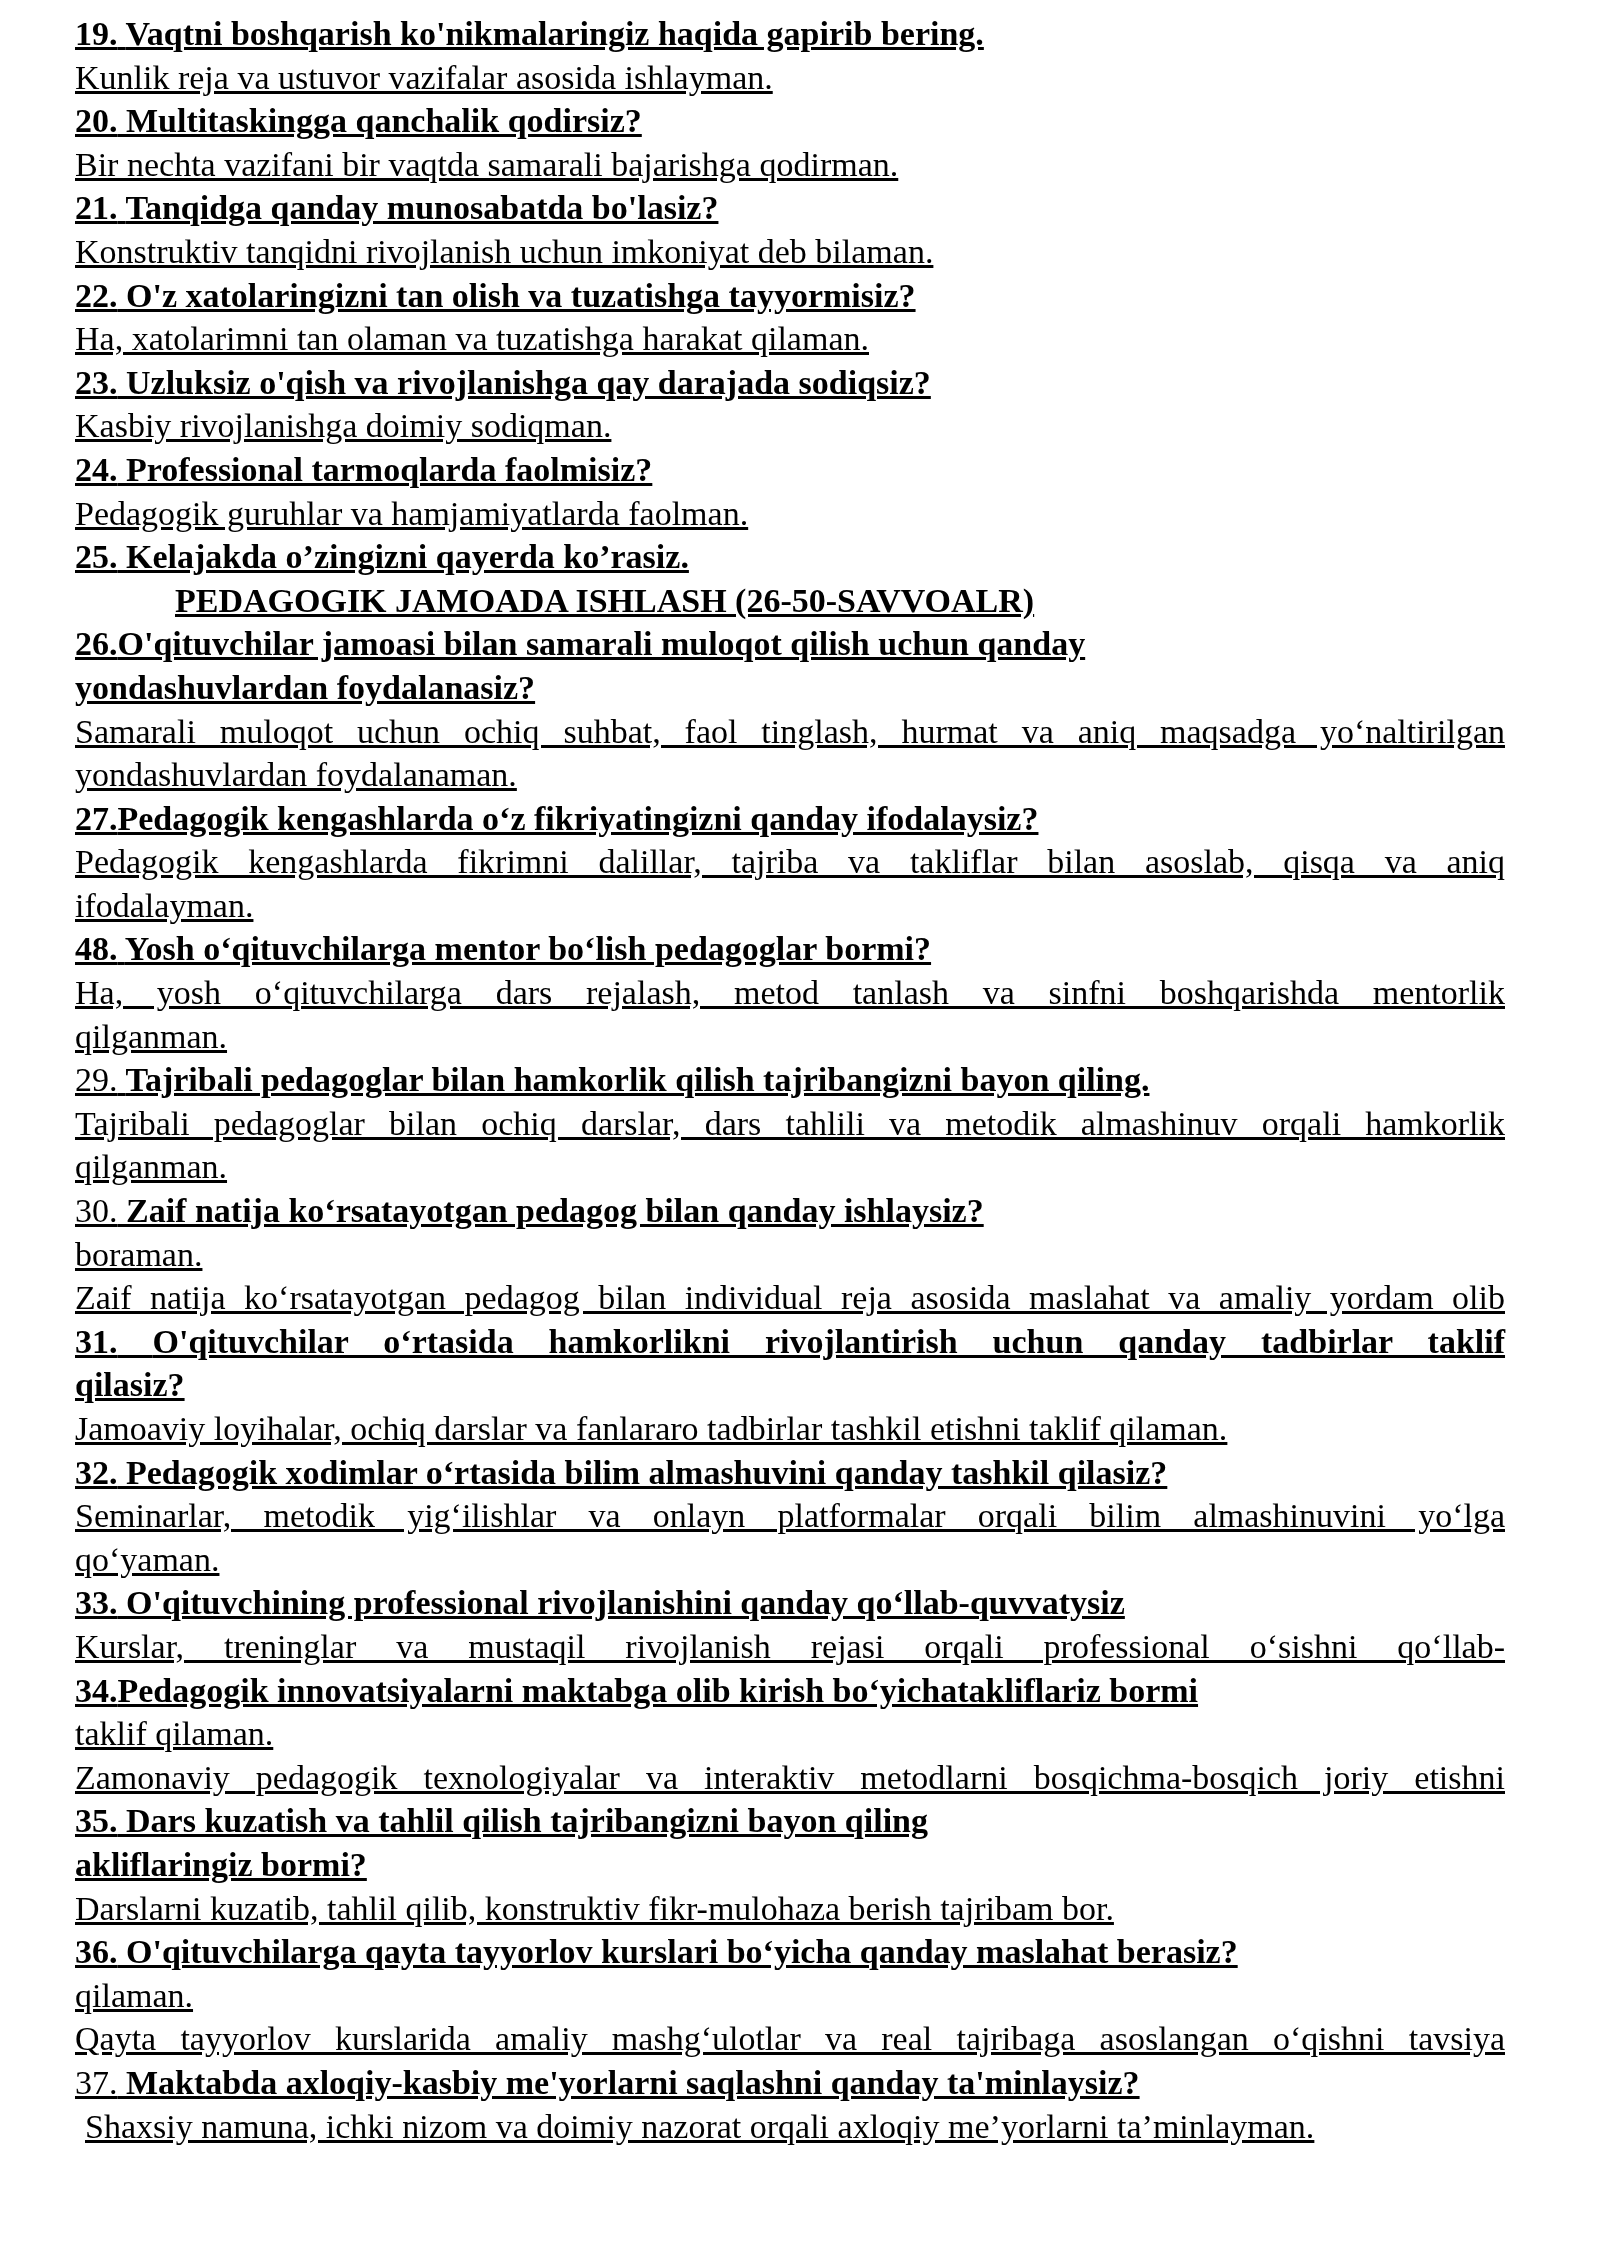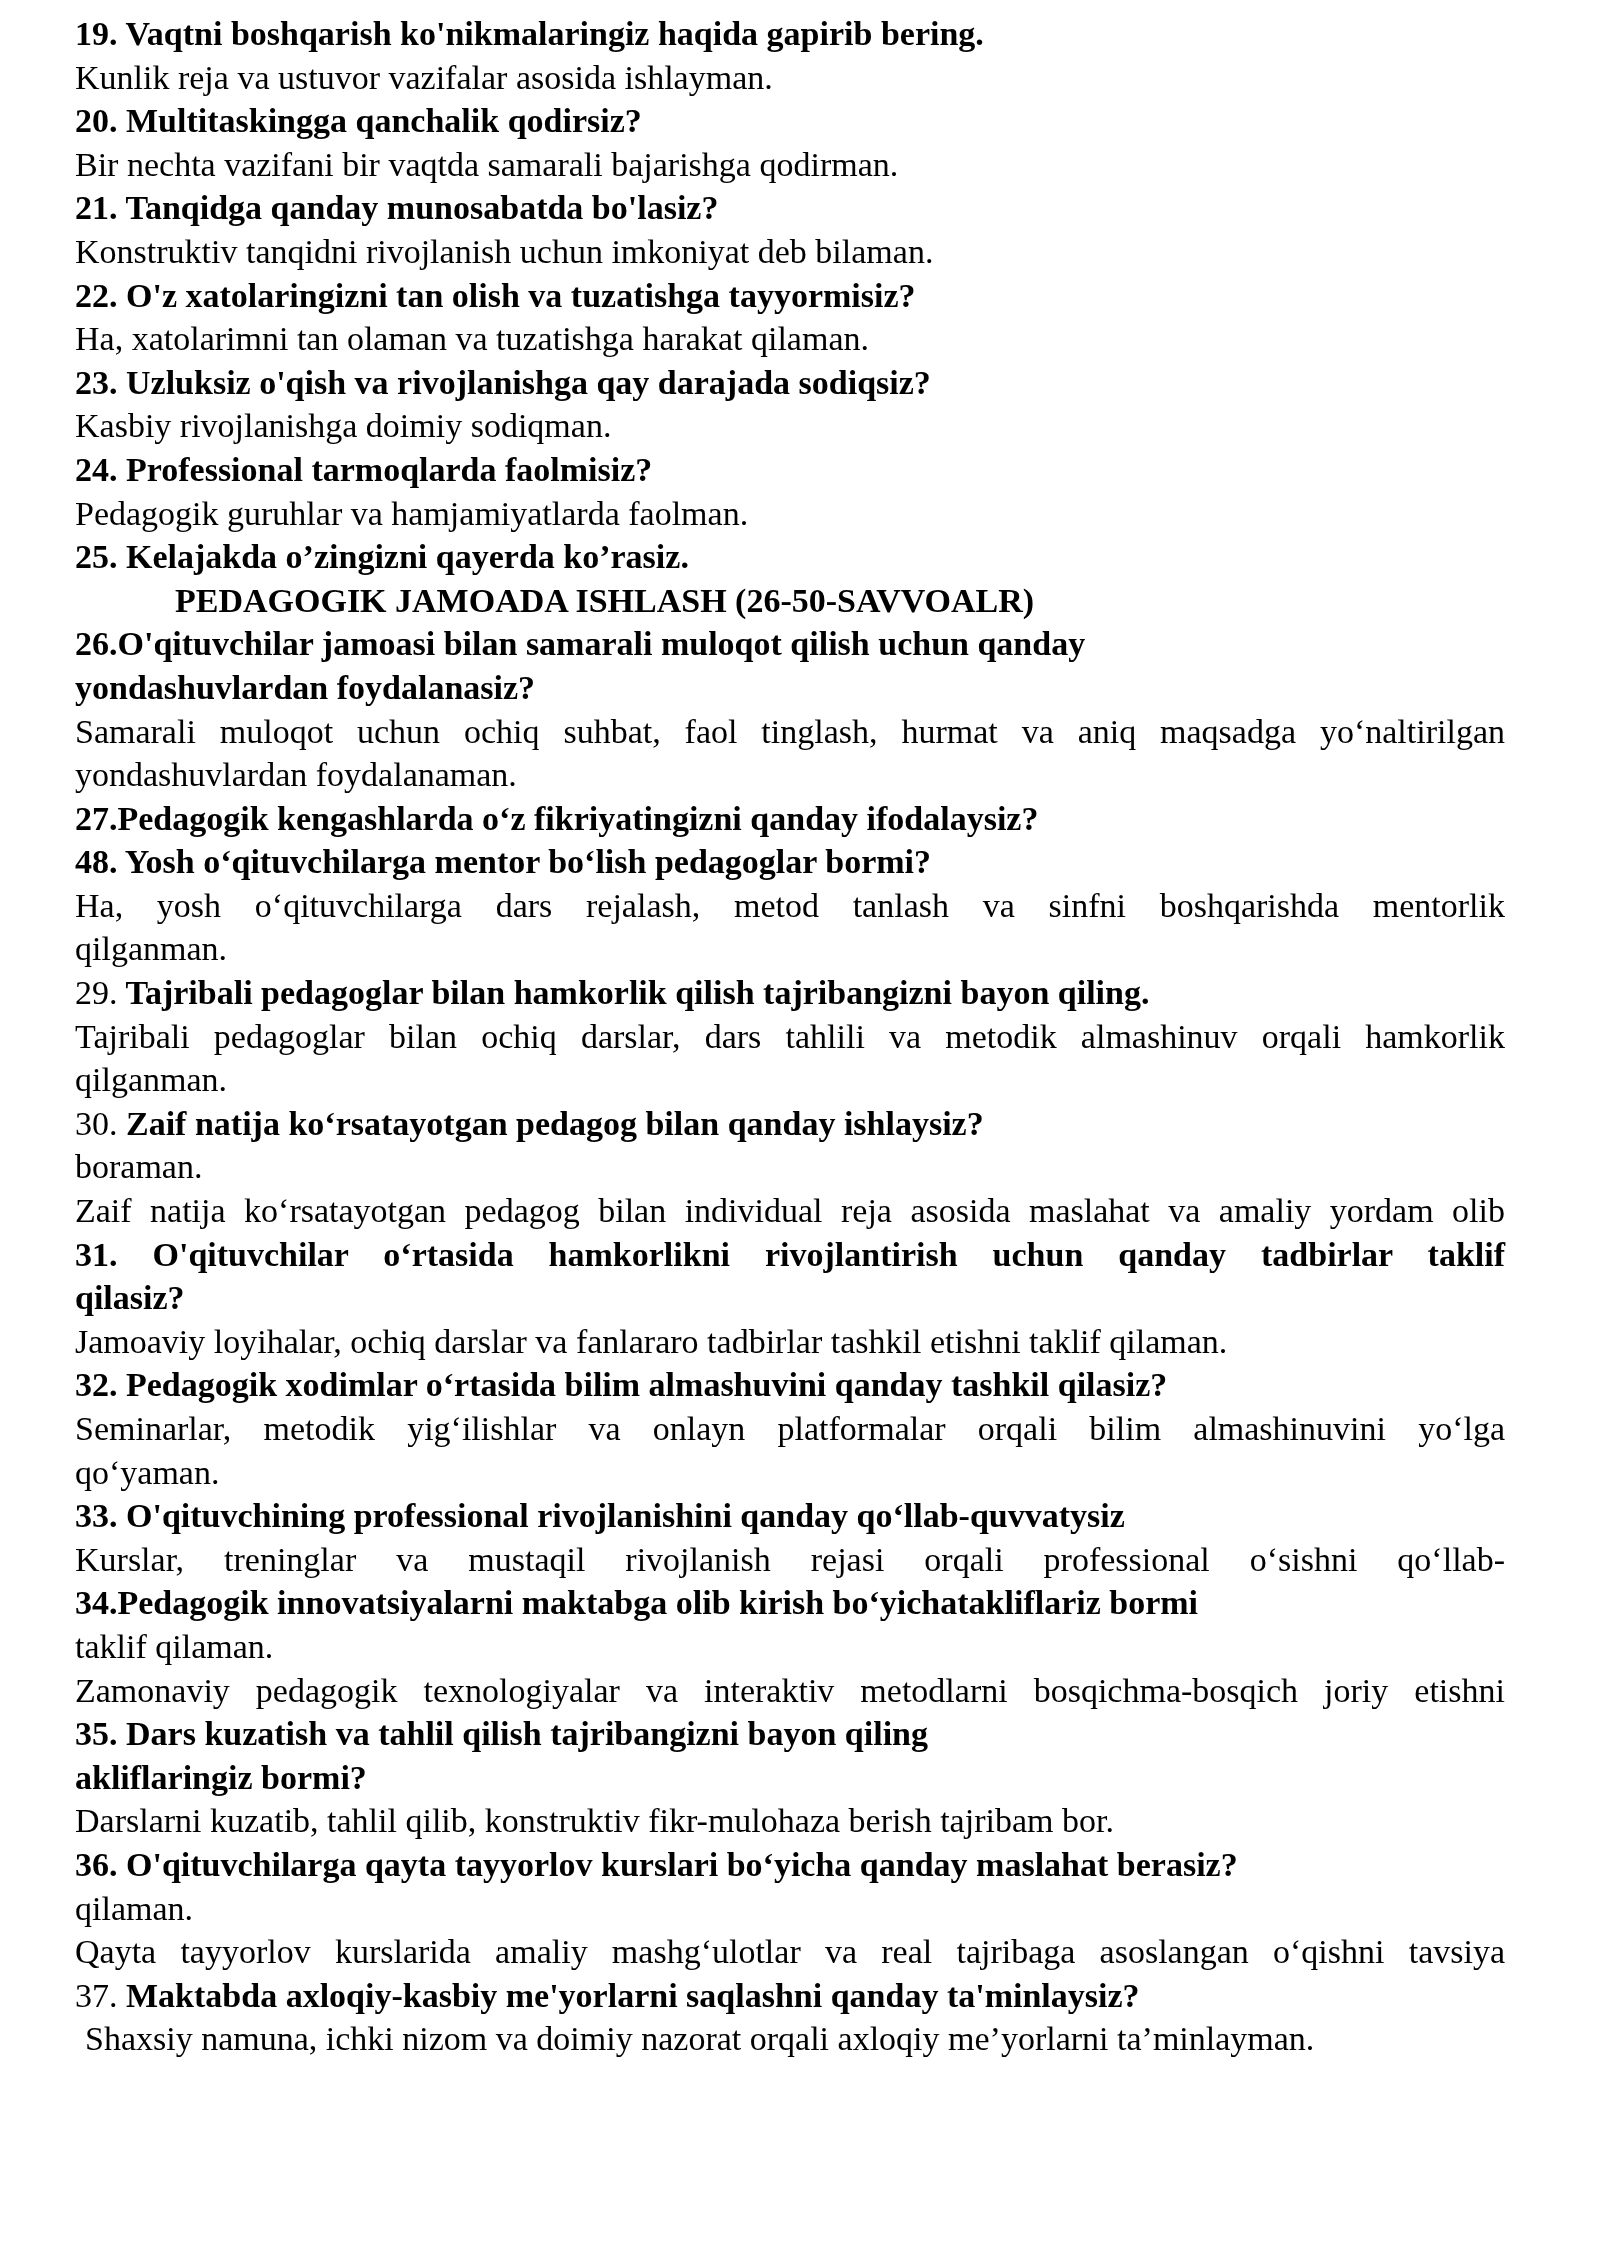--- a/index.html
+++ b/index.html
@@ -11,20 +11,21 @@
     height: 2262px;
     background: #ffffff;
     color: #000000;
     font-family: "Liberation Serif", "DejaVu Serif", serif;
     font-size: 34px;
     line-height: 43.6px;
     overflow: hidden;
   }
   .doc {
     padding: 12px 95px 0 75px; 
+    text-decoration: underline;
   }
   p {
     margin: 0;
     padding: 0;
     text-align: left;
   }
   p.question, p.heading {
     font-weight: bold;
   }
   p.heading {
@@ -64,20 +65,24 @@
       <p class="question"><span>24.</span> <span>Professional tarmoqlarda faolmisiz?</span></p>
       <p class="answer"><span>Pedagogik guruhlar va hamjamiyatlarda faolman.</span></p>
       <p class="question"><span>25.</span> <span>Kelajakda o’zingizni qayerda ko’rasiz.</span></p>
       <p class="heading"><span>PEDAGOGIK JAMOADA ISHLASH (26-50-SAVVOALR)</span></p>
       <p class="question"><span>26.</span><span>O'qituvchilar jamoasi bilan samarali muloqot qilish uchun qanday</span><br><span>yondashuvlardan foydalanasiz?</span></p>
       <p class="answer">
         <span class="jline"><span>Samarali muloqot uchun ochiq suhbat, faol tinglash, hurmat va aniq maqsadga yo‘naltirilgan</span></span>
         <span class="jline last"><span>yondashuvlardan foydalanaman.</span></span>
       </p>
       <p class="question"><span>27.</span><span>Pedagogik kengashlarda o‘z fikriyatingizni qanday ifodalaysiz?</span></p>
+      <p class="answer">
+        <span class="jline"><span>Pedagogik kengashlarda fikrimni dalillar, tajriba va takliflar bilan asoslab, qisqa va aniq</span></span>
+        <span class="jline last"><span>ifodalayman.</span></span>
+      </p>
       <p class="question"><span>48.</span> <span>Yosh o‘qituvchilarga mentor bo‘lish pedagoglar bormi?</span></p>
       <p class="answer">
         <span class="jline"><span>Ha, yosh o‘qituvchilarga dars rejalash, metod tanlash va sinfni boshqarishda mentorlik</span></span>
         <span class="jline last"><span>qilganman.</span></span>
       </p>
       <p class="question"><span class="num-regular">29.</span> <span>Tajribali pedagoglar bilan hamkorlik qilish tajribangizni bayon qiling.</span></p>
       <p class="answer">
         <span class="jline"><span>Tajribali pedagoglar bilan ochiq darslar, dars tahlili va metodik almashinuv orqali hamkorlik</span></span>
         <span class="jline last"><span>qilganman.</span></span>
       </p>

